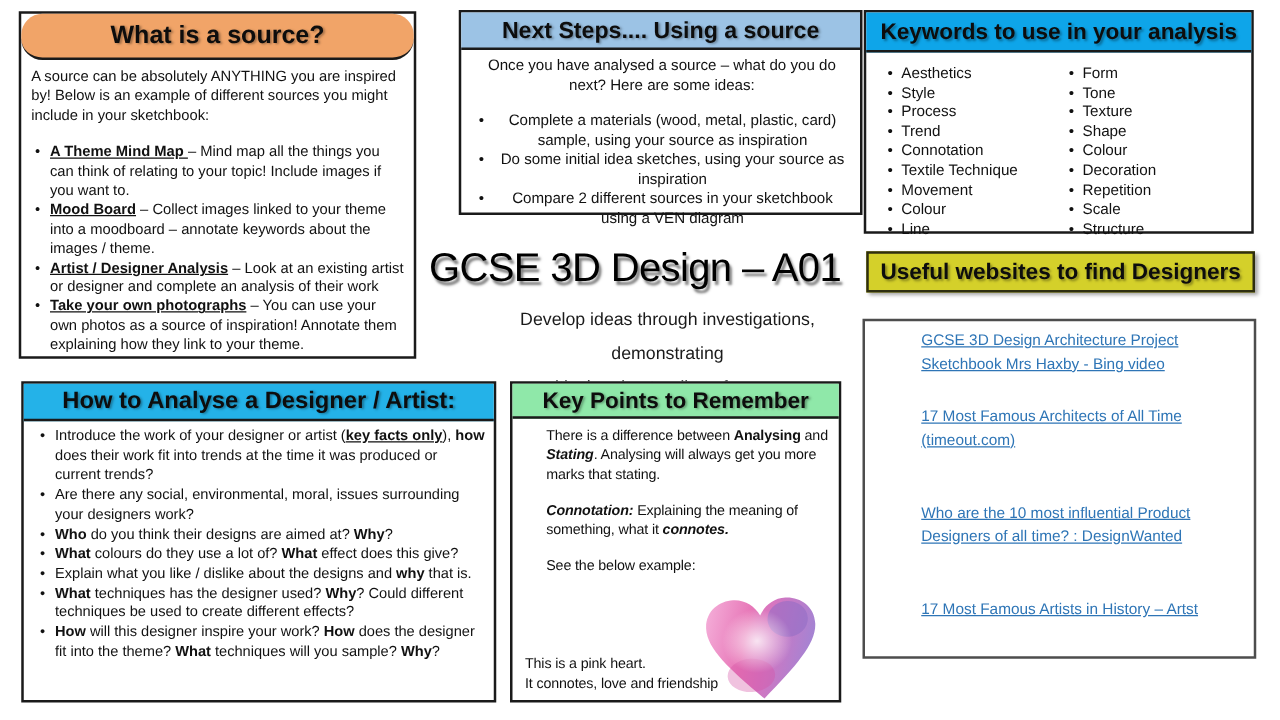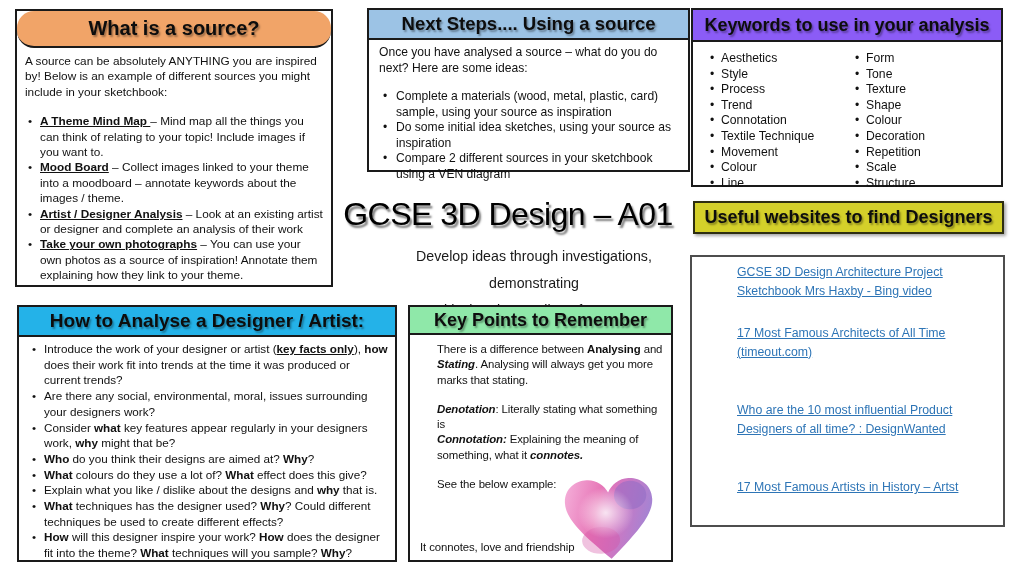--- a/index.html
+++ b/index.html
@@ -32,21 +32,21 @@
   #box-source .panel-body { padding: 6px 7px 0 8px; font-size: 11.8px; line-height: 15.4px; }
   #box-source .intro { margin-bottom: 14px; }
 
   ul.bullets { list-style: none; }
   ul.bullets li { position: relative; padding-left: 15px; }
   ul.bullets li::before { content: "•"; position: absolute; left: 3px; }
 
   
   #box-next { left: 367px; top: 8px; width: 323px; height: 164px; }
   #box-next .panel-header { height: 30px; font-size: 18.5px; }
-  #box-next .panel-body { padding: 5px 8px 0 10px; font-size: 12.1px; line-height: 15.5px; }
+  #box-next .panel-body { padding: 5px 8px 0 10px; font-size: 12.1px; line-height: 15.5px; text-align: center; }
   #box-next .intro { margin-bottom: 13px; }
   #box-next ul.bullets li { padding-left: 17px; }
   #box-next ul.bullets li::before { left: 4px; }
 
   
   #box-keywords { left: 691px; top: 8px; width: 312px; height: 179px; }
   #box-keywords .panel-header { height: 32px; font-size: 18px; }
   #box-keywords .panel-body { padding: 9px 4px 0 14px; display: flex; font-size: 12.2px; line-height: 15.6px; }
   #box-keywords ul.bullets { width: 50%; }
   #box-keywords ul.bullets li { padding-left: 14px; }
@@ -124,21 +124,21 @@
     <div class="intro">Once you have analysed a source – what do you do next? Here are some ideas:</div>
     <ul class="bullets">
       <li>Complete a materials (wood, metal, plastic, card) sample, using your source as inspiration</li>
       <li>Do some initial idea sketches, using your source as inspiration</li>
       <li>Compare 2 different sources in your sketchbook using a VEN diagram</li>
     </ul>
   </div>
 </div>
 
 <div class="panel" id="box-keywords">
-  <div class="panel-header" style="background-color: #8b5cf6;">Keywords to use in your analysis</div>
+  <div class="panel-header" style="background-color: #0ea5e9;">Keywords to use in your analysis</div>
   <div class="panel-body">
     <ul class="bullets">
       <li>Aesthetics</li>
       <li>Style</li>
       <li>Process</li>
       <li>Trend</li>
       <li>Connotation</li>
       <li>Textile Technique</li>
       <li>Movement</li>
       <li>Colour</li>
@@ -172,35 +172,33 @@
   <a class="weblink" id="link-2">Who are the 10 most influential Product Designers of all time? : DesignWanted</a>
   <a class="weblink" id="link-3">17 Most Famous Artists in History – Artst</a>
 </div>
 
 <div class="panel" id="box-analyse">
   <div class="panel-header" style="background-color: rgb(36, 178, 232);">How to Analyse a Designer / Artist:</div>
   <div class="panel-body">
     <ul class="bullets">
       <li><span>Introduce the work of your designer or artist (</span><span style="font-weight: bold; text-decoration: underline;">key facts only</span><span>), </span><span style="font-weight: bold;">how</span><span> does their work fit into trends at the time it was produced or current trends?</span></li>
       <li><span>Are there any social, environmental, moral, issues surrounding your designers work?</span></li>
-      <li><span>Consider </span><span style="font-weight: bold;">what</span><span> key features appear regularly in your designers work, </span><span style="font-weight: bold;">why</span><span> might that be?</span></li>
       <li><span style="font-weight: bold;">Who</span><span> do you think their designs are aimed at? </span><span style="font-weight: bold;">Why</span><span>?</span></li>
       <li><span style="font-weight: bold;">What</span><span> colours do they use a lot of? </span><span style="font-weight: bold;">What</span><span> effect does this give?</span></li>
       <li><span>Explain what you like / dislike about the designs and </span><span style="font-weight: bold;">why</span><span> that is.</span></li>
       <li><span style="font-weight: bold;">What</span><span> techniques has the designer used? </span><span style="font-weight: bold;">Why</span><span>? Could different techniques be used to create different effects?</span></li>
       <li><span style="font-weight: bold;">How</span><span> will this designer inspire your work? </span><span style="font-weight: bold;">How</span><span> does the designer fit into the theme? </span><span style="font-weight: bold;">What</span><span> techniques will you sample? </span><span style="font-weight: bold;">Why</span><span>?</span></li>
     </ul>
   </div>
 </div>
 
 <div class="panel" id="box-keypoints">
   <div class="panel-header" style="background-color: rgb(143, 232, 169);">Key Points to Remember</div>
   <div class="panel-body">
     <div class="para"><span>There is a difference between </span><span style="font-weight: bold;">Analysing</span><span> and </span><span style="font-weight: bold; font-style: italic;">Stating</span><span>.  Analysing will always get you more marks that stating.</span></div>
-    <div class="para tight"><span style="font-weight: bold; font-style: italic;">Denotation</span><span>: Literally stating what something is</span></div>
     <div class="para"><span style="font-weight: bold; font-style: italic;">Connotation:</span><span> Explaining the meaning of something, what it </span><span style="font-weight: bold; font-style: italic;">connotes.</span></div>
     <div class="para">See the below example:</div>
     <div id="heart-img">
       <svg viewBox="0 0 100 92" width="95" height="88">
         <defs>
           <linearGradient id="hg" x1="0" y1="0" x2="1" y2="0.25">
             <stop offset="0" stop-color="#f4a7d6"></stop>
             <stop offset="0.42" stop-color="#e465ae"></stop>
             <stop offset="0.62" stop-color="#cf63b8"></stop>
             <stop offset="1" stop-color="#9a72cc"></stop>
@@ -210,16 +208,17 @@
             <stop offset="1" stop-color="#ffffff" stop-opacity="0"></stop>
           </radialGradient>
         </defs>
         <path d="M50 88 C22 62 4 44 4 27 C4 12 16 4 28 4 C38 4 46 10 50 18 C54 10 62 4 72 4 C84 4 96 12 96 27 C96 44 78 62 50 88 Z" fill="url(#hg)" opacity="0.88"></path>
         <ellipse cx="73" cy="22" rx="17" ry="15" fill="#8f6cc5" opacity="0.55"></ellipse>
         <ellipse cx="40" cy="68" rx="20" ry="14" fill="#d44fa4" opacity="0.35"></ellipse>
         <path d="M50 88 C22 62 4 44 4 27 C4 12 16 4 28 4 C38 4 46 10 50 18 C54 10 62 4 72 4 C84 4 96 12 96 27 C96 44 78 62 50 88 Z" fill="url(#hl)"></path>
       </svg>
     </div>
     <div id="keypoints-caption">
+      <div>This is a pink heart.</div>
       <div>It connotes, love and friendship</div>
     </div>
   </div>
 </div>
 
 </body></html>

